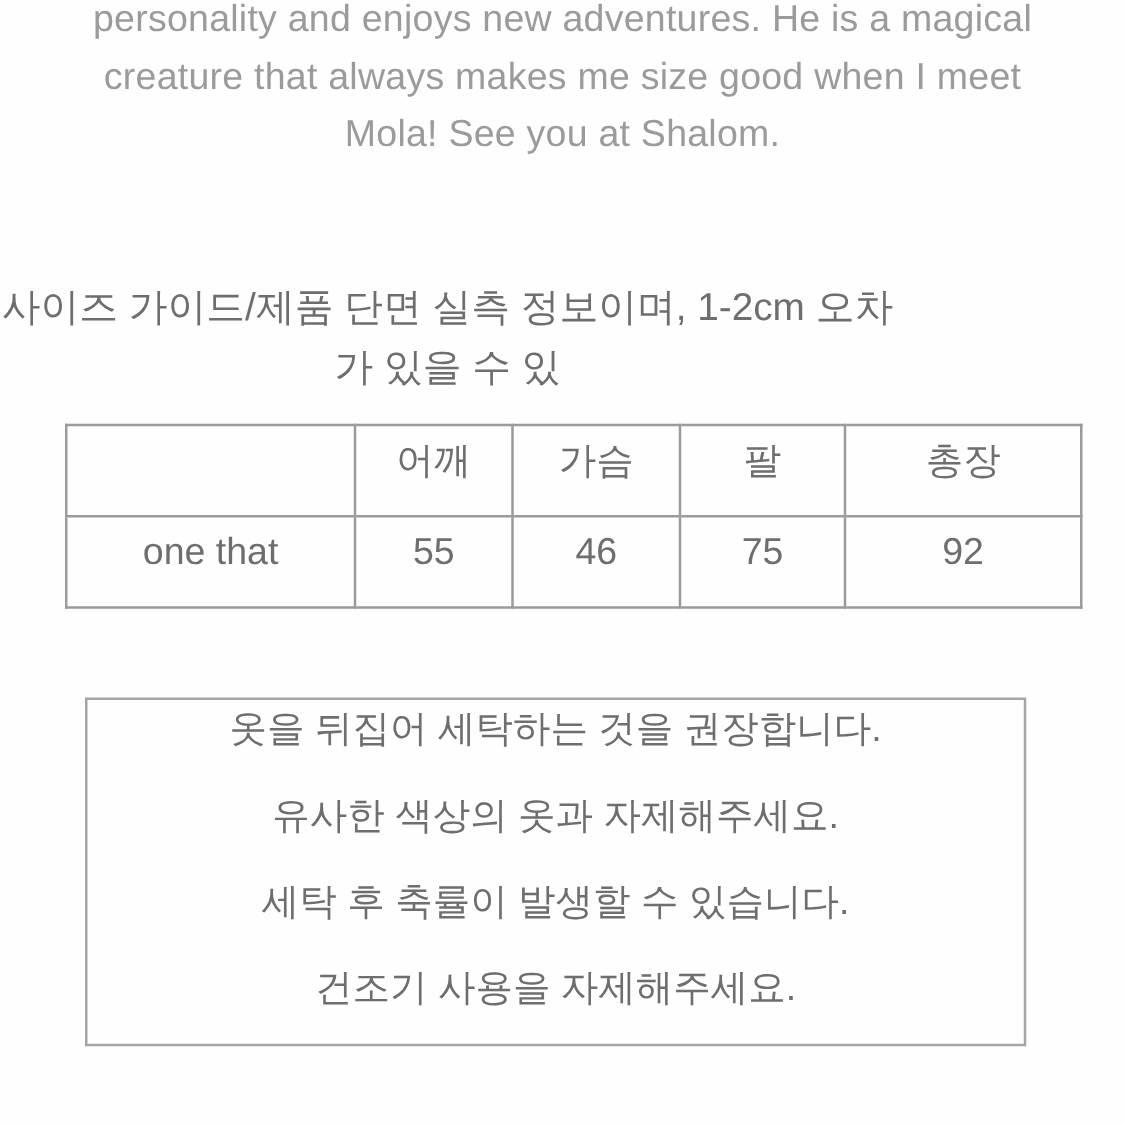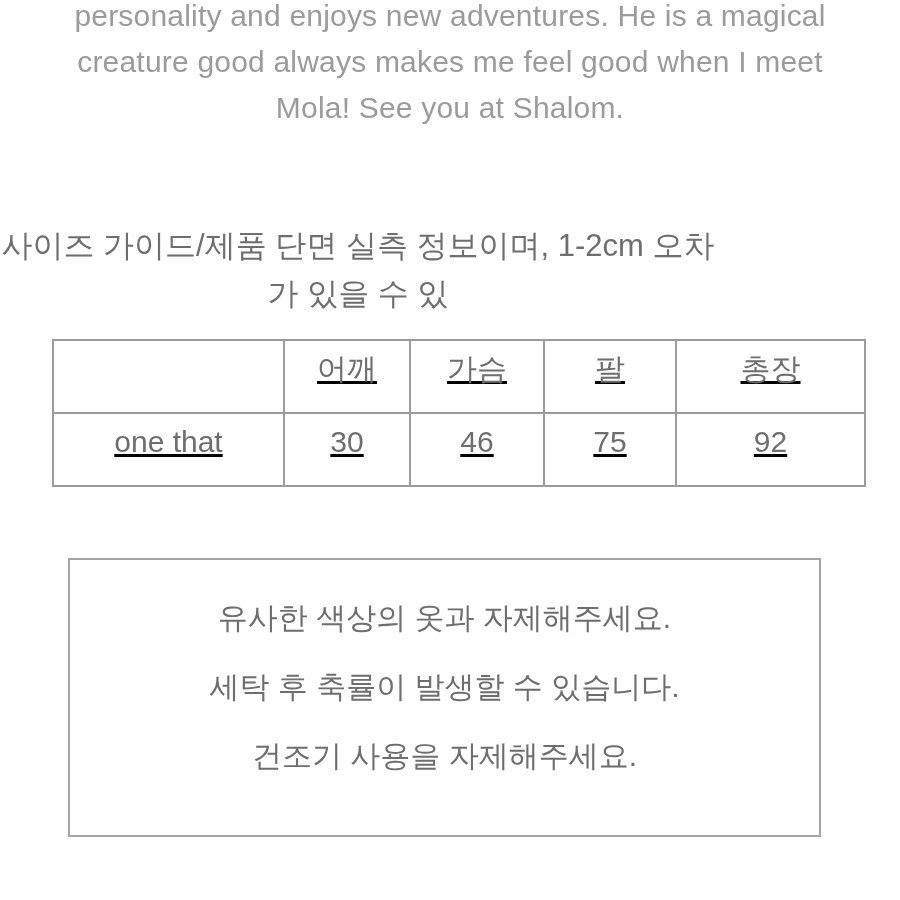--- a/index.html
+++ b/index.html
@@ -41,21 +41,20 @@
   }
 
   
   .size-table {
     position: absolute;
     left: 52px;
     top: 339px;
     width: 812px;
     border-collapse: collapse;
     table-layout: fixed;
-    text-decoration: underline;
   }
   .size-table td, .size-table th {
     border: 2px solid #9b9b9b;
     text-align: center;
     vertical-align: top;
     padding: 9px 0 0 0;
     height: 62px;
     color: #6e6e6e;
     font-size: 30px;
     font-weight: normal;
@@ -83,21 +82,21 @@
     font-size: 30px;
     line-height: 69px;
     white-space: nowrap;
   }
 </style>
 </head>
 <body>
 
 <div class="intro">
   <div>personality and enjoys new adventures. He is a magical</div>
-  <div>creature good always makes me feel good when I meet</div>
+  <div>creature that always makes me size good when I meet</div>
   <div>Mola! See you at Shalom.</div>
 </div>
 
 <div class="size-note">
   <div>사이즈 가이드/제품 단면 실측 정보이며, 1-2cm 오차가 있을 수 있</div>
 </div>
 
 <table class="size-table">
   <colgroup>
     <col style="width:231px">
@@ -109,25 +108,26 @@
   <tbody>
     <tr>
       <th></th>
       <th>어깨</th>
       <th>가슴</th>
       <th>팔</th>
       <th>총장</th>
     </tr>
     <tr>
       <td>one that</td>
-      <td>30</td>
+      <td>55</td>
       <td>46</td>
       <td>75</td>
       <td>92</td>
     </tr>
   </tbody>
 </table>
 
 <div class="care-box">
+  <div class="care-line">옷을 뒤집어 세탁하는 것을 권장합니다.</div>
   <div class="care-line">유사한 색상의 옷과 자제해주세요.</div>
   <div class="care-line">세탁 후 축률이 발생할 수 있습니다.</div>
   <div class="care-line">건조기 사용을 자제해주세요.</div>
 </div>
 
 </body></html>

